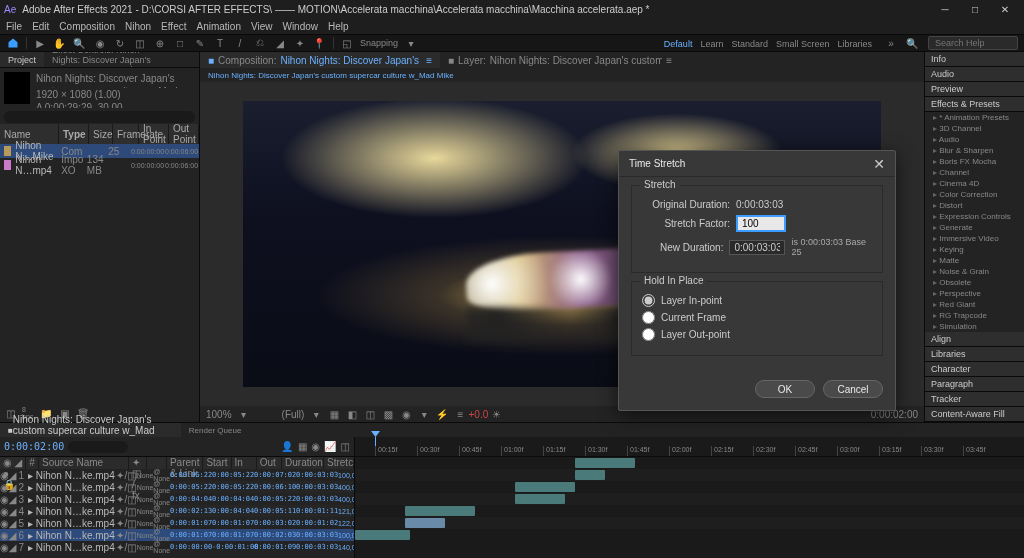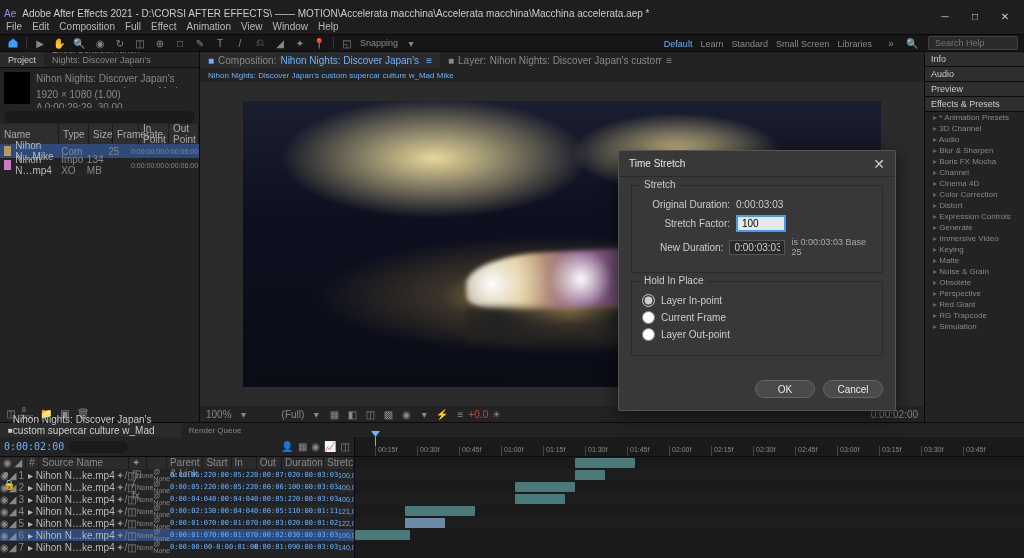--- a/index.html
+++ b/index.html
@@ -1,17 +1,17 @@
 <!DOCTYPE html>
 <html><head>
 <meta charset="utf-8">
 <style>
 *{margin:0;padding:0;box-sizing:border-box;font-family:'Segoe UI',Tahoma,Arial,sans-serif;font-size:10px;user-select:none}
 body{background:#1e1e1e;color:#b8b8b8;width:1024px;height:558px;overflow:hidden;position:relative}
-.titlebar{height:18px;background:#1e1e1e;display:flex;align-items:flex-start;padding:8px 4px;color:#ccc;font-size:9px}
+.titlebar{height:18px;background:#1e1e1e;display:flex;align-items:center;padding:8px 4px;color:#ccc;font-size:9px}
 .titlebar .spacer{flex:1}
 .titlebar .win-btn{width:30px;height:16px;display:inline-flex;align-items:center;justify-content:center;color:#ccc;cursor:pointer}
 .menubar{height:16px;display:flex;align-items:center;padding:0 6px;gap:10px;color:#b8b8b8;font-size:9px}
 .menubar span{cursor:pointer}
 .toolbar{height:18px;background:#161616;border-top:1px solid #0a0a0a;border-bottom:1px solid #0a0a0a;display:flex;align-items:center;padding:0 6px;gap:6px}
 .toolbar .icon{width:14px;height:14px;display:inline-flex;align-items:center;justify-content:center;color:#888;cursor:pointer}
 .toolbar .icon.home svg{fill:#3a9dff}
 .toolbar .sep{width:1px;height:12px;background:#333}
 .toolbar .right{margin-left:auto;display:flex;align-items:center;gap:8px}
 .toolbar .ws{color:#888;font-size:9px;cursor:pointer;padding:0 4px}
@@ -111,21 +111,21 @@
   <span class="spacer"></span>
   <span class="win-btn">─</span>
   <span class="win-btn">□</span>
   <span class="win-btn close">✕</span>
 </div>
 
 <div class="menubar" id="menubar">
     <span>File</span>
     <span>Edit</span>
     <span>Composition</span>
-    <span>Full</span>
+    <span>Nihon</span>
     <span>Effect</span>
     <span>Animation</span>
     <span>View</span>
     <span>Window</span>
     <span>Help</span>
   </div>
 
 <div class="toolbar">
   <span class="icon home">
       <svg viewBox="0 0 16 16">
@@ -171,21 +171,21 @@
       <div class="thumb"></div>
       <div class="project-meta">
         <div style="max-height:16px;overflow:hidden">Nihon Nights: Discover Japan's custom supercar culture w_Mad Mike</div>
         <div>1920 × 1080 (1.00)</div>
         <div>Δ 0;00;29;29, 30.00</div>
       </div>
     </div>
     <div class="proj-search"><input class="pin" placeholder="" style=""></div>
     <div class="proj-headers" id="proj-headers">
         <div style="width: 70px;">Name</div>
-        <div style="width: 30px;">Type</div>
+        <div style="width: 30px; font-weight: bold;">Type</div>
         <div style="width: 24px;">Size</div>
         <div style="width: 26px;">Framerate</div>
         <div style="width: 30px;">In Point</div>
         <div style="width: 30px;">Out Point</div>
       </div>
     <div class="proj-list" id="proj-list">
         <div class="proj-row sel">
           <span class="ic" style="background:#b89a5a"></span>
           <span style="width:58px;overflow:hidden">Nihon N…Mike</span>
           <span style="width:30px;overflow:hidden;color:#888">Composition</span>
@@ -272,20 +272,28 @@
         <div class="fx">Immersive Video</div>
         <div class="fx">Keying</div>
         <div class="fx">Matte</div>
         <div class="fx">Noise &amp; Grain</div>
         <div class="fx">Obsolete</div>
         <div class="fx">Perspective</div>
         <div class="fx">Red Giant</div>
         <div class="fx">RG Trapcode</div>
         <div class="fx">Simulation</div>
       </div>
+    <div id="lower-panels">
+        <div class="sect head">Align</div>
+        <div class="sect head">Libraries</div>
+        <div class="sect head">Character</div>
+        <div class="sect head">Paragraph</div>
+        <div class="sect head">Tracker</div>
+        <div class="sect head">Content-Aware Fill</div>
+      </div>
   </div>
 </div>
 
 <div class="timeline">
   <div class="tl-tabs">
     <div class="tl-tab active">■ <span style="max-width:160px;overflow:hidden;display:inline-block;vertical-align:bottom">Nihon Nights: Discover Japan's custom supercar culture w_Mad Mike</span></div>
     <div class="tl-tab">Render Queue</div>
   </div>
   <div class="tl-header">
     <div class="tl-left-head">

